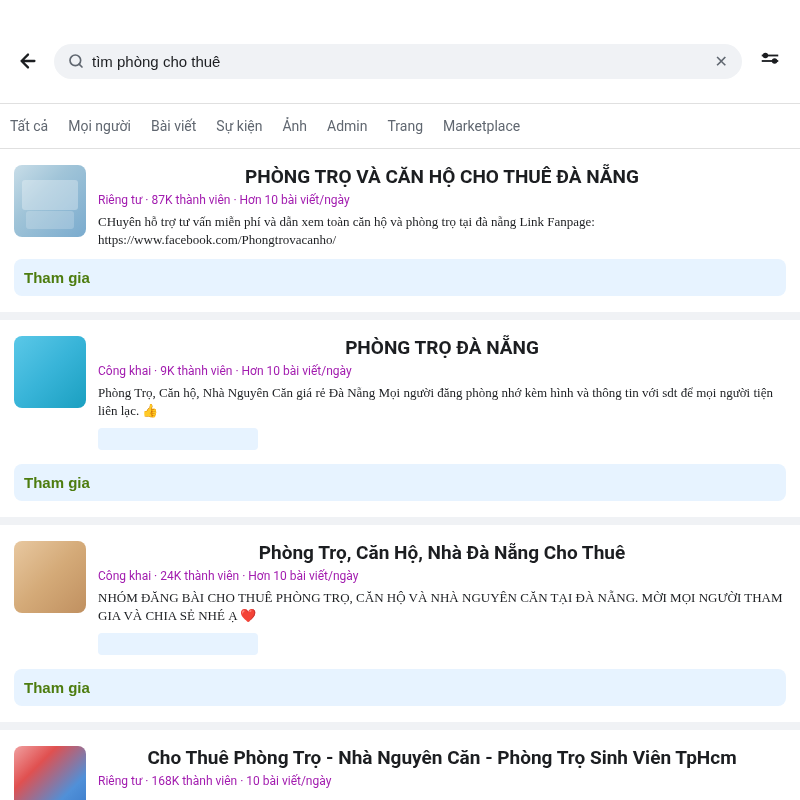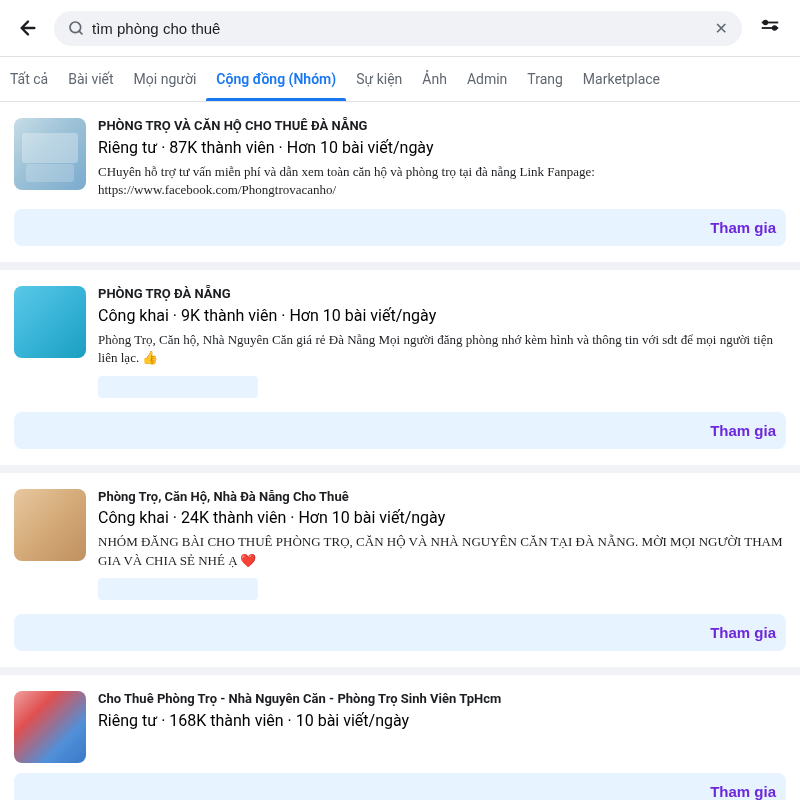--- a/index.html
+++ b/index.html
@@ -8,23 +8,24 @@
       background: #fff;
       width: 800px;
       min-height: 800px;
       overflow-x: hidden;
     }
 
     
     .top-bar {
       display: flex;
       align-items: center;
-      padding: 10px 12px;
+      padding: 24px 12px;
       gap: 10px;
       border-bottom: 1px solid #e0e0e0;
+      margin-top: 19px;
     }
     .back-btn {
       width: 32px; height: 32px;
       display: flex; align-items: center; justify-content: center;
       cursor: pointer;
       flex-shrink: 0;
     }
     .search-box {
       flex: 1;
       display: flex;
@@ -96,29 +97,30 @@
     }
     .group-header {
       display: flex;
       gap: 12px;
       margin-bottom: 10px;
     }
     .group-info {
       flex: 1;
     }
     .group-name {
-      font-size: 13px;
+      font-size: 19px;
       font-weight: 700;
       color: #1c1e21;
       line-height: 1.3;
       margin-bottom: 3px;
+      text-align: center;
     }
     .group-meta {
-      font-size: 16px;
-      color: #000000;
+      font-size: 12px;
+      color: #a21caf;
       margin-bottom: 6px;
     }
     .group-desc {
       font-size: 13px;
       color: #1c1e21;
       line-height: 1.4;
       font-family: Liberation Serif, serif;
     }
     .group-badge {
       display: inline-block;
@@ -128,26 +130,26 @@
       width: 160px;
       margin: 8px 0 0 0;
     }
     .join-btn {
       display: block;
       width: 100%;
       padding: 10px;
       background: #e7f3ff;
       border: none;
       border-radius: 8px;
-      color: #6d28d9;
+      color: #4d7c0f;
       font-size: 15px;
       font-weight: 600;
       cursor: pointer;
       margin-top: 10px;
-      text-align: right;
+      text-align: left;
     }
 
     .room-img-1 {
       width: 72px; height: 72px;
       border-radius: 8px;
       background: linear-gradient(135deg, #c8dde8 0%, #a0c4d8 40%, #7aabce 100%);
       position: relative;
       overflow: hidden;
     }
     .room-img-1::before {
@@ -213,23 +215,22 @@
       <line x1="3" y1="6" x2="21" y2="6"></line>
       <line x1="3" y1="12" x2="21" y2="12"></line>
       <circle cx="7" cy="6" r="2" fill="#1c1e21"></circle>
       <circle cx="17" cy="12" r="2" fill="#1c1e21"></circle>
     </svg>
   </div>
 </div>
 
 <nav class="nav-tabs">
   <div class="nav-tab">Tất cả</div>
+  <div class="nav-tab">Mọi người</div>
   <div class="nav-tab">Bài viết</div>
-  <div class="nav-tab">Mọi người</div>
-  <div class="nav-tab active">Cộng đồng (Nhóm)</div>
   <div class="nav-tab">Sự kiện</div>
   <div class="nav-tab">Ảnh</div>
   <div class="nav-tab">Admin</div>
   <div class="nav-tab">Trang</div>
   <div class="nav-tab">Marketplace</div>
 </nav>
 
 <div class="results-list">
 
   <div class="group-card">

